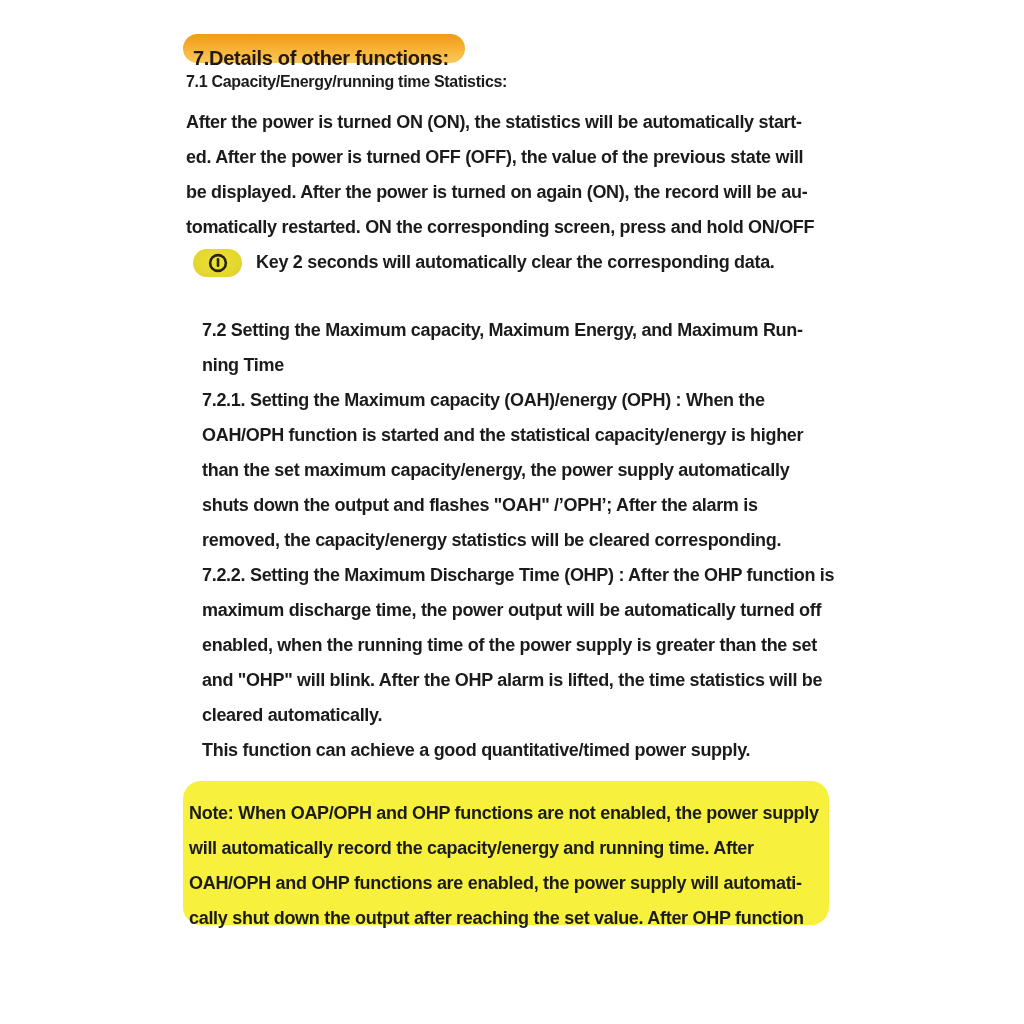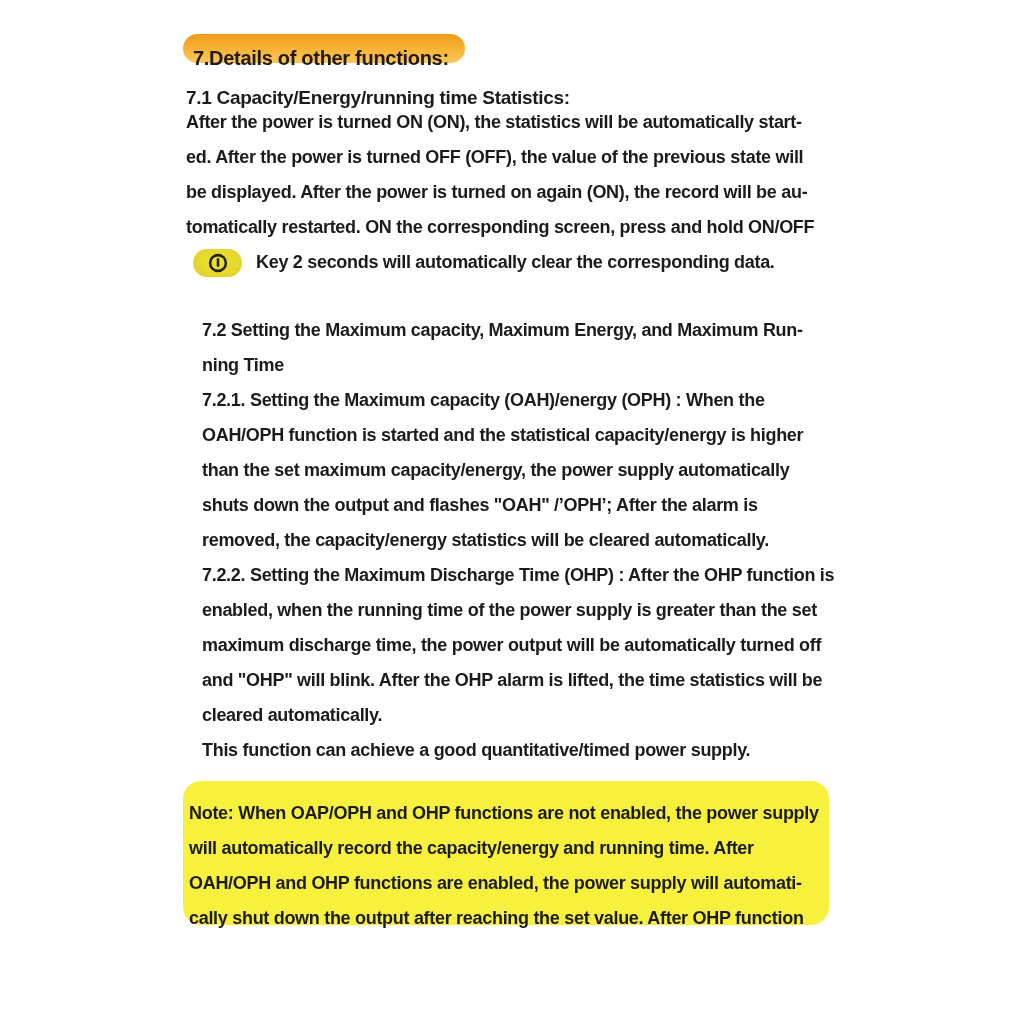--- a/index.html
+++ b/index.html
@@ -9,21 +9,21 @@
     position:relative; width:1024px; height:1024px; background:#ffffff; overflow:hidden;
     font-weight:bold; font-size:18px; letter-spacing:-0.3px;
   }
   .line { height:35px; line-height:35px; white-space:nowrap; }
   .heading-wrap { position:absolute; left:183px; top:34px; }
   .heading-pill {
     display:inline-block; height:29px; line-height:29px; padding:10px 16px 0 10px;
     border-radius:15px; background:linear-gradient(180deg,#f09a18 0%,#f8b437 55%,#fbc85e 100%);
     font-size:20px; color:#221a10;
   }
-  .s71-title { position:absolute; left:186px; top:80px; font-size:19px; }
+  .s71-title { position:absolute; left:186px; top:64px; font-size:16px; }
   .p71 { position:absolute; left:186px; top:105px; }
   .key-line { display:flex; align-items:center; }
   .key-pill {
     display:inline-flex; align-items:center; justify-content:center;
     width:49px; height:28px; border-radius:15px;
     background:radial-gradient(ellipse at 50% 45%, #ece32f 0%, #e3d52e 70%, #dccb2c 100%);
     margin:0 14px 0 7px; flex:0 0 auto;
   }
   .s72 { position:absolute; left:182px; top:313px;margin-left:20px; }
   .note-box {
@@ -60,24 +60,24 @@
     </div>
   </div>
 
   <div class="s72">
     <div class="line">7.2 Setting the Maximum capacity, Maximum Energy, and Maximum Run-</div>
     <div class="line">ning Time</div>
     <div class="line">7.2.1. Setting the Maximum capacity (OAH)/energy (OPH) : When the</div>
     <div class="line">OAH/OPH function is started and the statistical capacity/energy is higher</div>
     <div class="line">than the set maximum capacity/energy, the power supply automatically</div>
     <div class="line">shuts down the output and flashes "OAH" /’OPH’; After the alarm is</div>
-    <div class="line">removed, the capacity/energy statistics will be cleared automatically.</div>
+    <div class="line">removed, the capacity/energy statistics will be cleared corresponding.</div>
     <div class="line">7.2.2. Setting the Maximum Discharge Time (OHP) : After the OHP function is</div>
+    <div class="line">maximum discharge time, the power output will be automatically turned off</div>
     <div class="line">enabled, when the running time of the power supply is greater than the set</div>
-    <div class="line">maximum discharge time, the power output will be automatically turned off</div>
     <div class="line">and "OHP" will blink. After the OHP alarm is lifted, the time statistics will be</div>
     <div class="line">cleared automatically.</div>
     <div class="line">This function can achieve a good quantitative/timed power supply.</div>
   </div>
 
   <div class="note-box">
     <div class="line">Note: When OAP/OPH and OHP functions are not enabled, the power supply</div>
     <div class="line">will automatically record the capacity/energy and running time. After</div>
     <div class="line">OAH/OPH and OHP functions are enabled, the power supply will automati-</div>
     <div class="line">cally shut down the output after reaching the set value. After OHP function</div>

